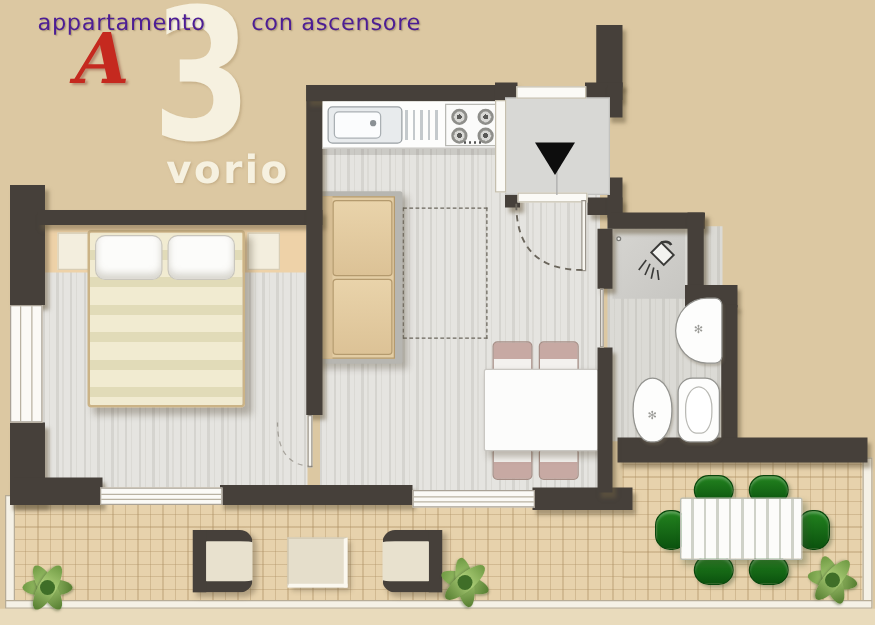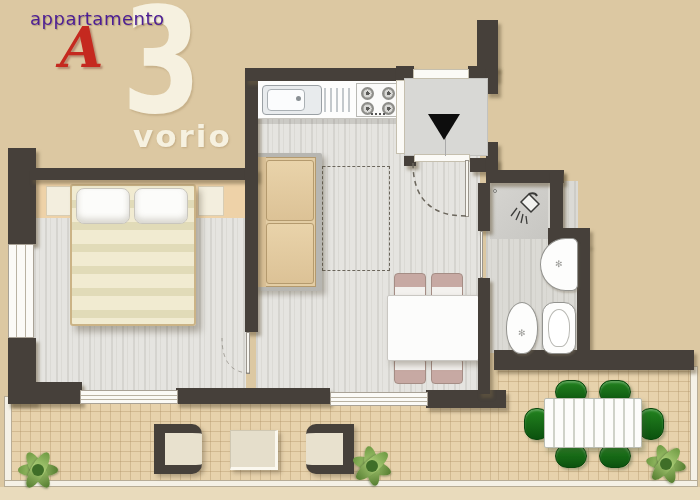--- a/index.html
+++ b/index.html
@@ -48,20 +48,21 @@
   .dash{border:1px dashed #6b665c;}
 </style>
 </head>
 <body>
 
 <div id="stage">
 
   <div class="mark3">3</div>
   <div class="piano">vorio</div>
   <div class="hand" style="left:30px;top:8px;">appartamento</div>
+  <div class="hand" style="left:201px;top:8px;">con ascensore</div>
   <div class="brandA">A</div>
 
   <div class="tile" style="left:10px;top:400px;width:570px;height:82px;"></div>
   <div class="tile" style="left:498px;top:368px;width:196px;height:114px;"></div>
   <div class="rail" style="left:4px;top:396px;width:8px;height:88px;"></div>
   <div class="rail" style="left:690px;top:366px;width:8px;height:118px;"></div>
   <div class="rail" style="left:4px;top:480px;width:694px;height:7px;"></div>
   <div style="left:0;top:487px;width:700px;height:13px;background:#e9dbbc;"></div>
 
   <div class="wood" style="left:34px;top:178px;width:212px;height:212px;"></div>

